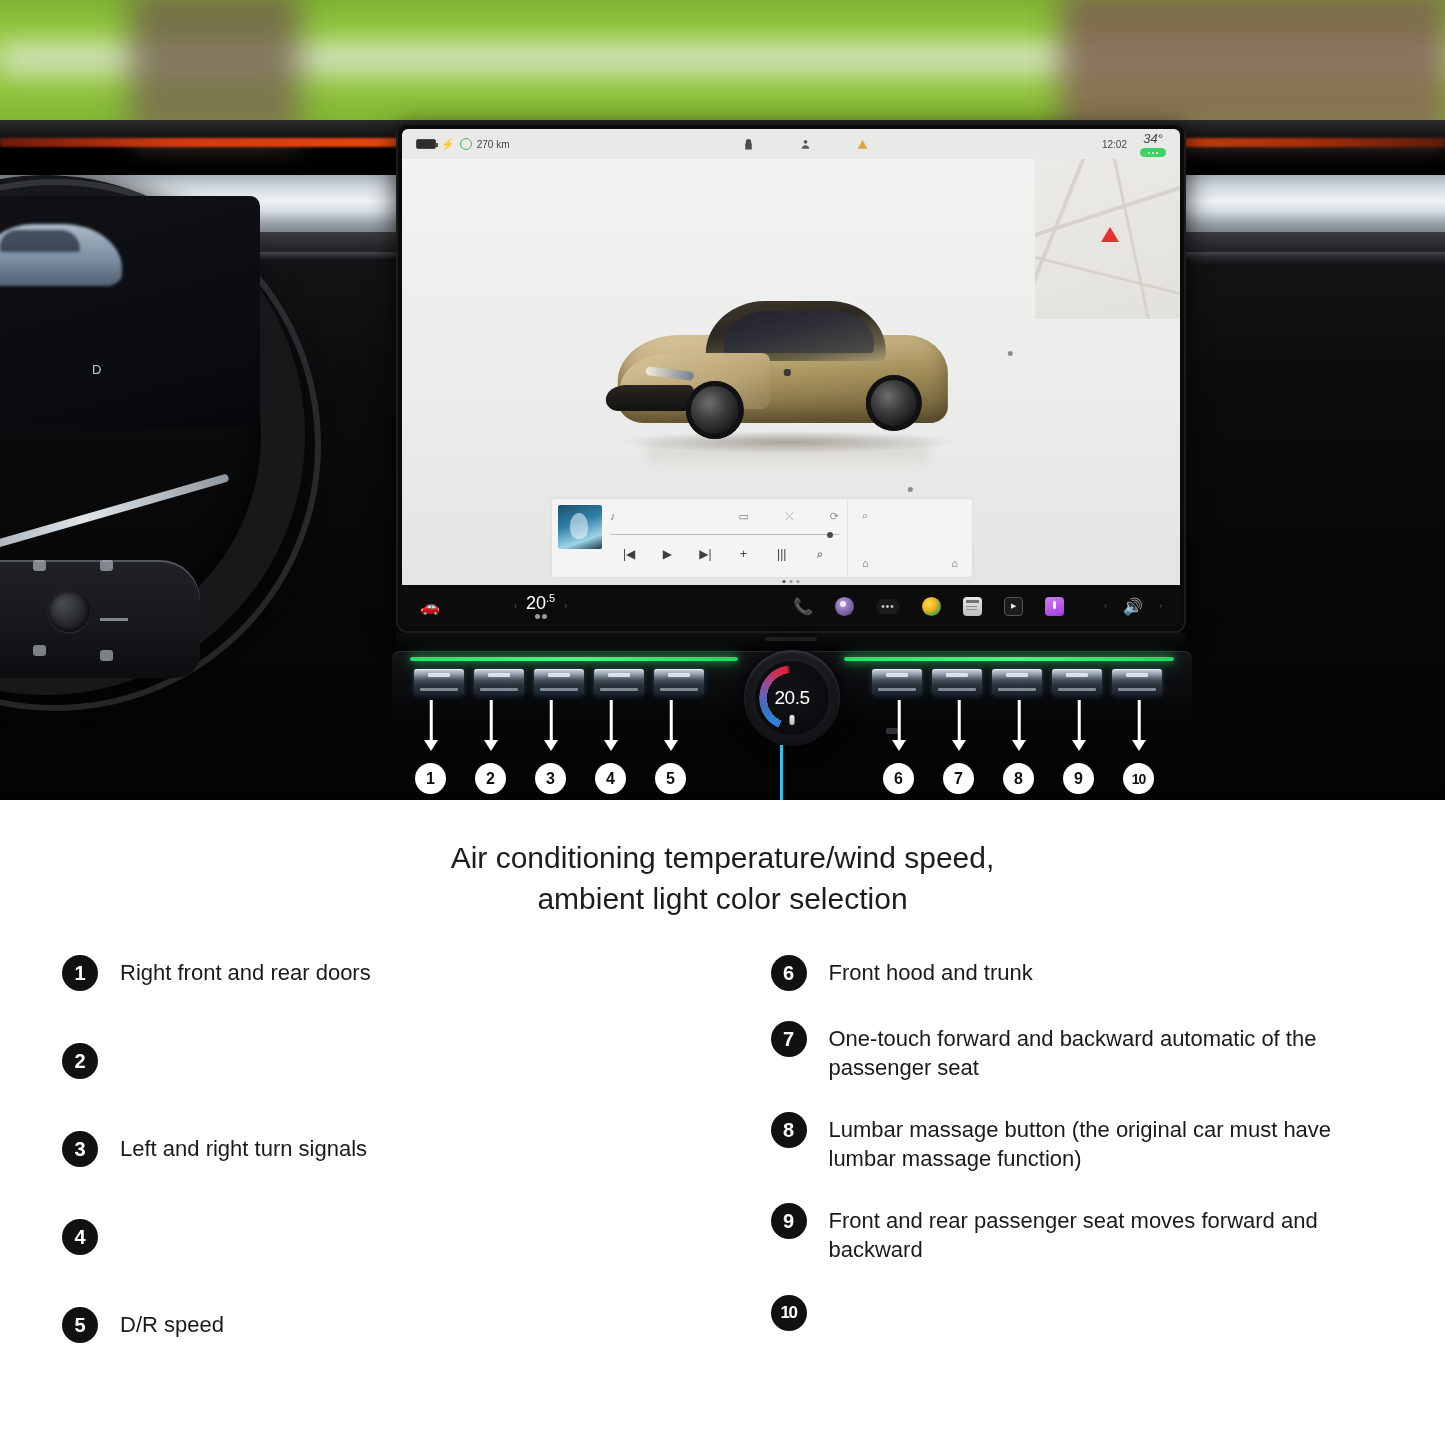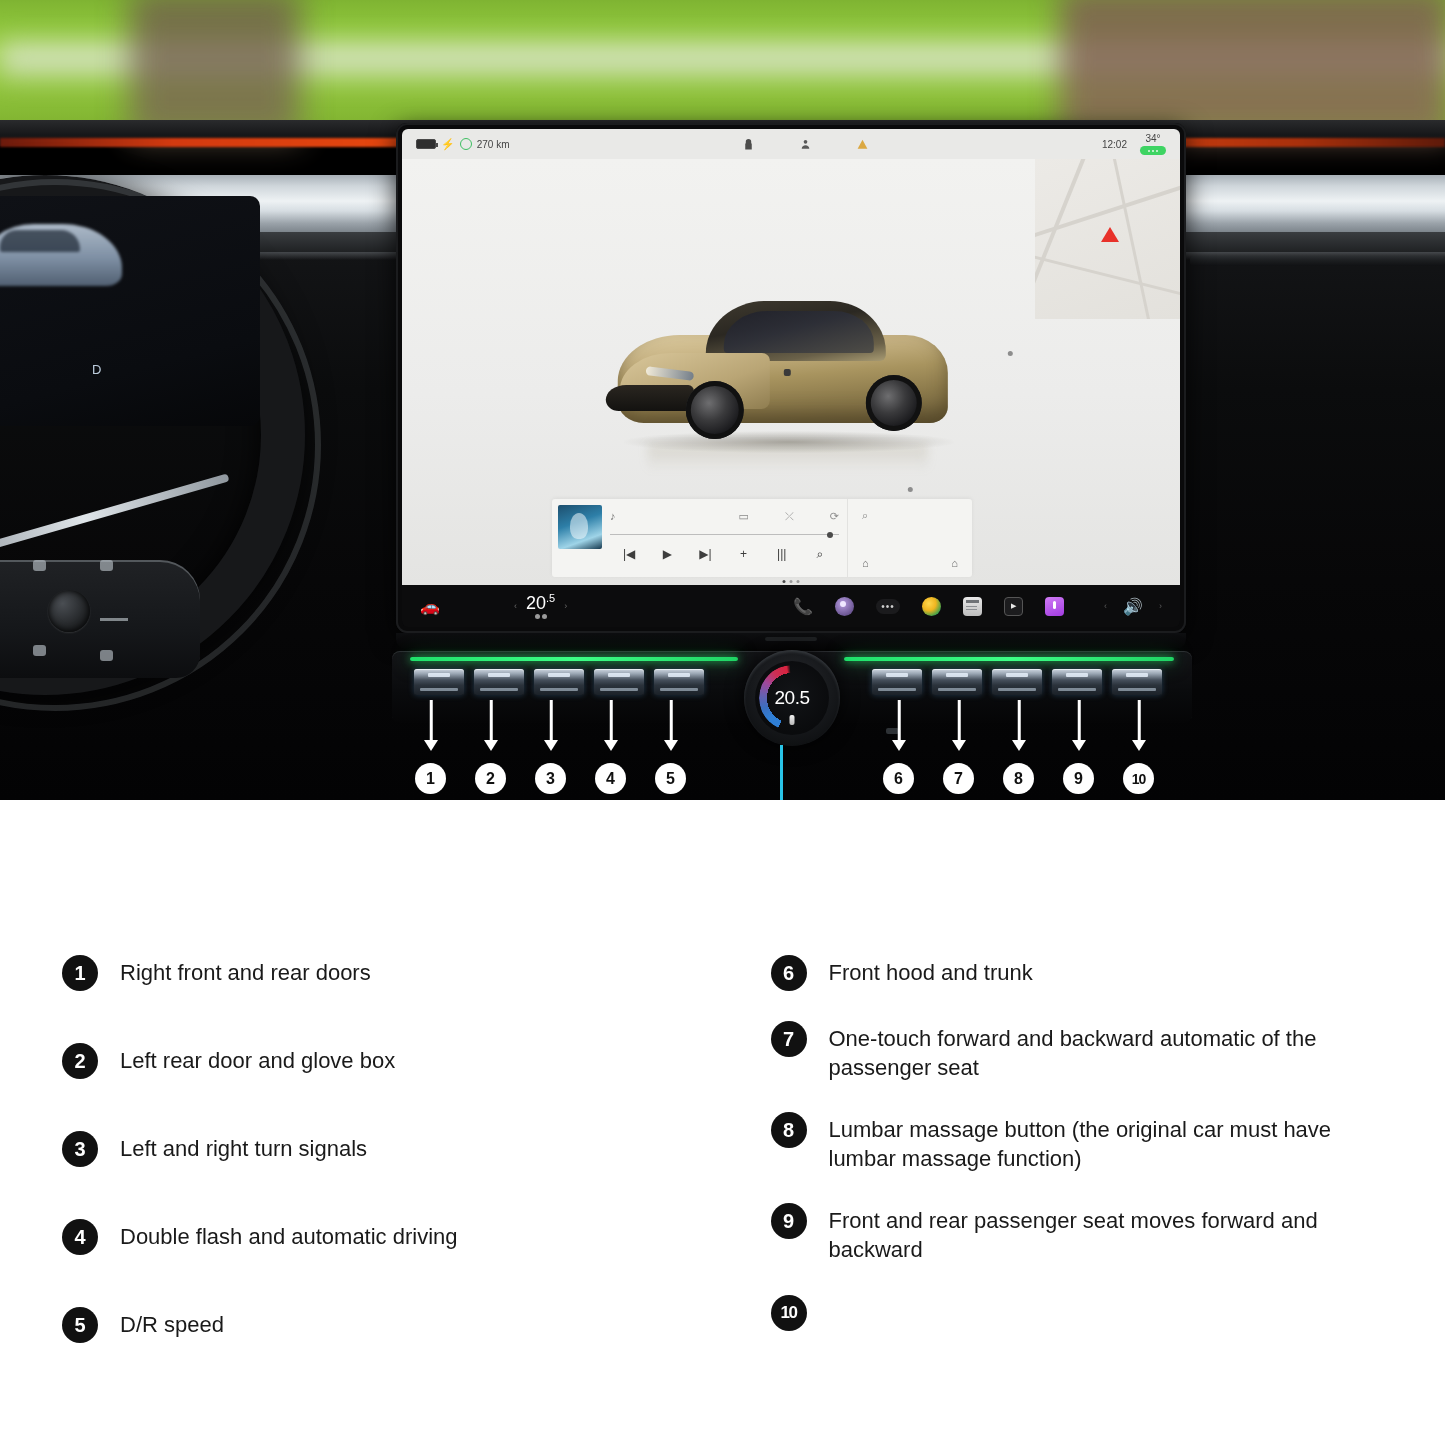--- a/index.html
+++ b/index.html
@@ -153,21 +153,21 @@
   }
   .battery::after{ content:""; position:absolute; right:-3px; top:3px; width:2px; height:4px; background:#4a4a4a; }
   .bolt { color:#33b85b; font-size:11px; }
   .charge-ico { width:12px; height:12px; border-radius:50%; border:1.4px solid #3fbf63; }
   .sb-range { color:#454545; font-size:10px; }
   .sb-center { flex:1; display:flex; justify-content:center; gap:44px; align-items:center; }
   .sb-ico { width:13px; height:13px; opacity:.82; }
   .sb-right { display:flex; align-items:center; gap:13px; }
   .sb-time { font-size:10px; color:#444; }
   .sb-temp-wrap { display:flex; flex-direction:column; align-items:center; gap:2px; }
-  .sb-temp { font-size:10px; color:#444; }
+  .sb-temp { font-size:13px; color:#444;font-style:italic; }
   .seat-pill { width:26px; height:9px; border-radius:5px; background:#3ed463;
      display:flex; align-items:center; justify-content:center; gap:2px; }
   .seat-pill i { width:2px; height:2px; border-radius:50%; background:rgba(255,255,255,.85); display:block; }
 
   
   .screen-main {
     flex:1; background: linear-gradient(180deg,#f2f2f0 0%, #ececeb 55%, #e4e4e2 100%);
     position:relative; overflow:hidden;
   }
   
@@ -673,39 +673,41 @@
   <div class="num-badge" style="left:1063px; top:763px;">9</div>
   <div class="num-badge wide" style="left:1123px; top:763px;">10</div>
 
   <div class="cyan-stem"></div>
 </div>
 
 <div class="cyan-head"></div>
 
 <div class="lower">
 
+  <div class="caption">
+    <div>Air conditioning temperature/wind speed,</div>
+    <div>ambient light color selection</div>
+  </div>
 
   <div class="legend">
 
     <div class="legend-col left">
       <div class="legend-item">
         <span class="badge">1</span>
         <span class="txt">Right front and rear doors</span>
       </div>
       <div class="legend-item">
         <span class="badge">2</span>
-        <span class="txt">Left rear door and glove box</span>
       </div>
       <div class="legend-item">
         <span class="badge">3</span>
         <span class="txt">Left and right turn signals</span>
       </div>
       <div class="legend-item">
         <span class="badge">4</span>
-        <span class="txt">Double flash and automatic driving</span>
       </div>
       <div class="legend-item">
         <span class="badge">5</span>
         <span class="txt">D/R speed</span>
       </div>
     </div>
 
     <div class="legend-col right">
       <div class="legend-item">
         <span class="badge">6</span>

